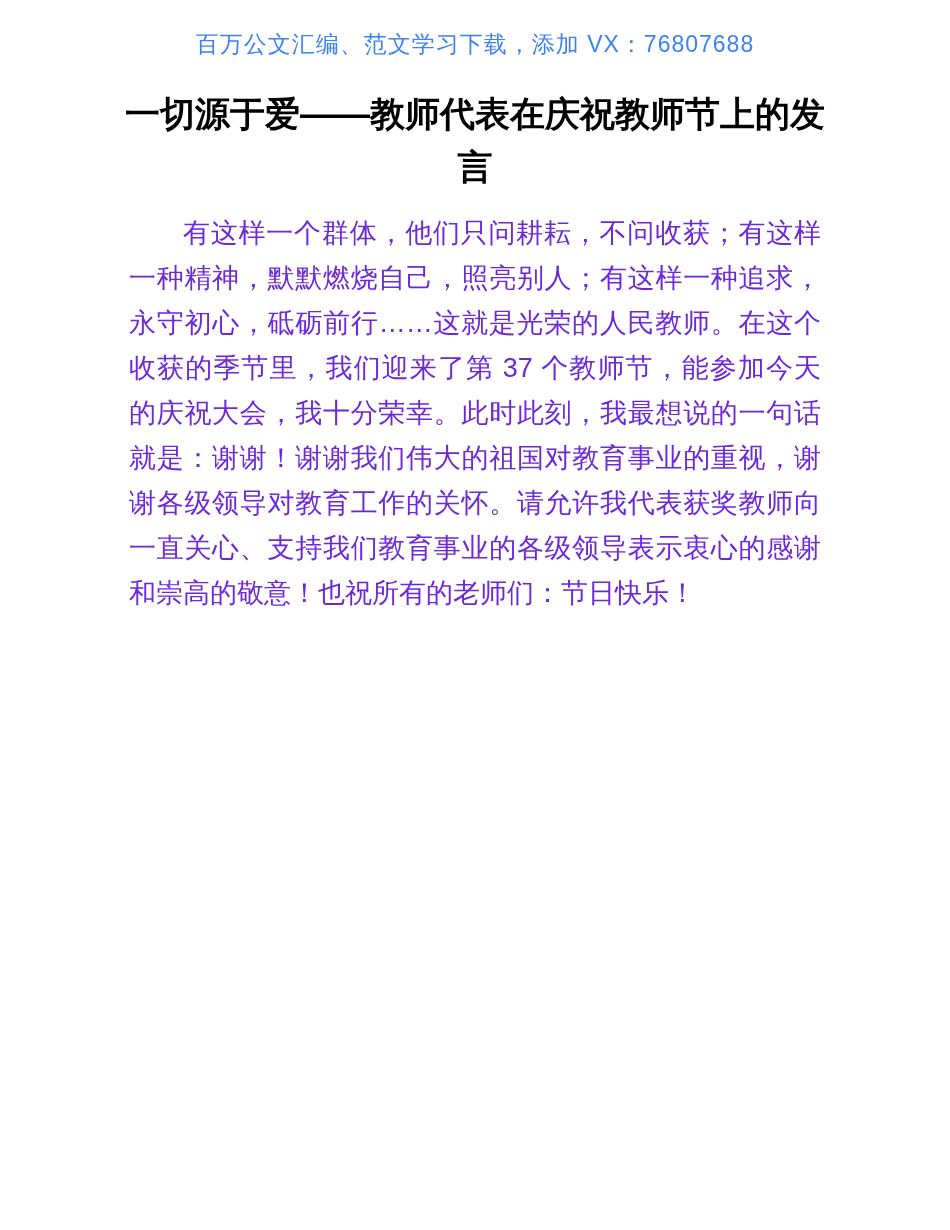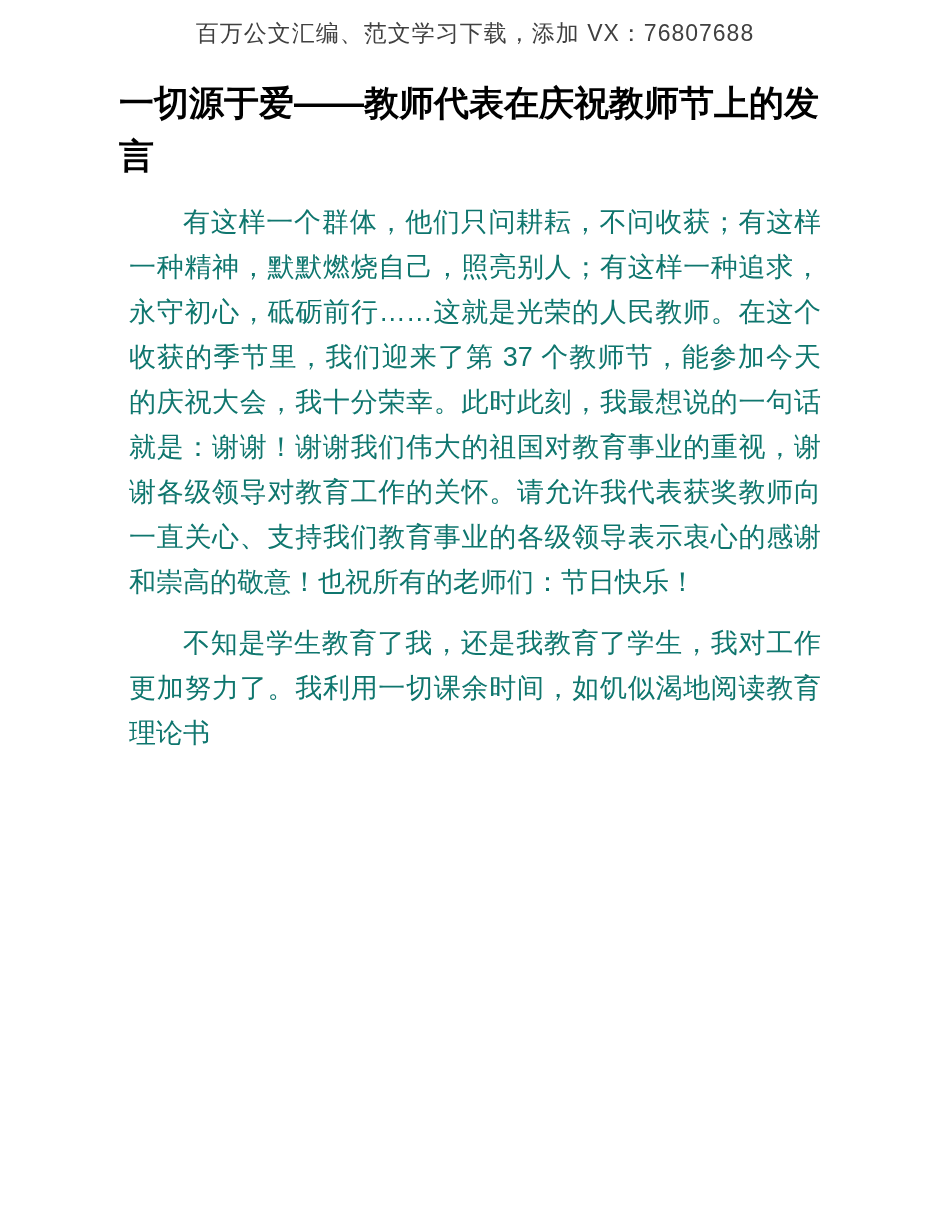--- a/index.html
+++ b/index.html
@@ -14,56 +14,56 @@
     font-family: "Liberation Sans", sans-serif;
     color: #000000;
   }
   .page {
     width: 950px;
     height: 1230px;
     background: #ffffff;
     box-sizing: border-box;
   }
   .notice {
-    padding-top: 18px;
+    padding-top: 29px;
     text-align: center;
     font-size: 23px;
     line-height: 30px;
-    color: #404040;
+    color: #3b82f6;
     letter-spacing: 1px;
   }
   .doc-title {
     width: 712px;
     margin: 28px auto 0 auto;
+    text-align: center;
     font-size: 35px;
     font-weight: bold;
     line-height: 53px;
     color: #000000;
   }
   .doc-body {
     width: 692px;
     margin: 18px auto 0 auto;
   }
   .doc-body p {
     margin: 0 0 16px 0;
     font-size: 27px;
     line-height: 45px;
     text-align: justify;
     text-justify: inter-ideograph;
     text-indent: 2em;
-    color: #0f766e;
+    color: #6d28d9;
   }
 </style>
 </head>
 <body>
 
 <div class="page">
 
   <div class="notice">百万公文汇编、范文学习下载，添加 VX：76807688</div>
 
   <h1 class="doc-title">一切源于爱——教师代表在庆祝教师节上的发言</h1>
 
   <div class="doc-body">
     <p>有这样一个群体，他们只问耕耘，不问收获；有这样一种精神，默默燃烧自己，照亮别人；有这样一种追求，永守初心，砥砺前行……这就是光荣的人民教师。在这个收获的季节里，我们迎来了第 37 个教师节，能参加今天的庆祝大会，我十分荣幸。此时此刻，我最想说的一句话就是：谢谢！谢谢我们伟大的祖国对教育事业的重视，谢谢各级领导对教育工作的关怀。请允许我代表获奖教师向一直关心、支持我们教育事业的各级领导表示衷心的感谢和崇高的敬意！也祝所有的老师们：节日快乐！</p>
-    <p>不知是学生教育了我，还是我教育了学生，我对工作更加努力了。我利用一切课余时间，如饥似渴地阅读教育理论书</p>
   </div>
 
 </div>
 
 </body></html>

